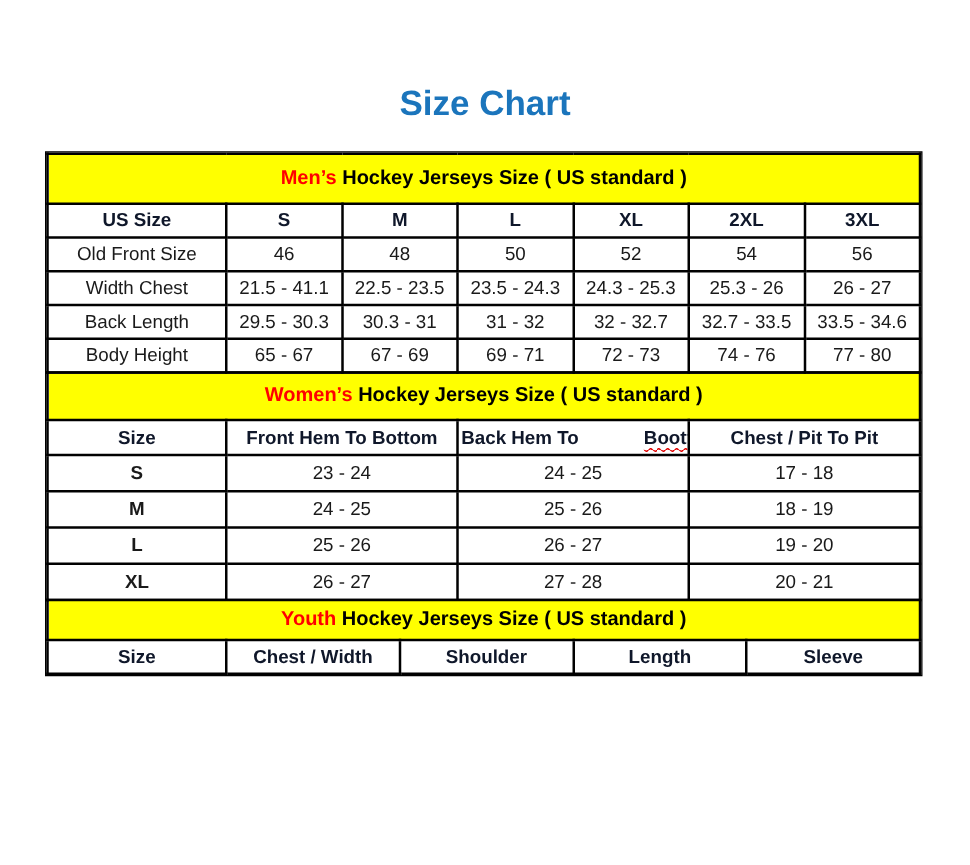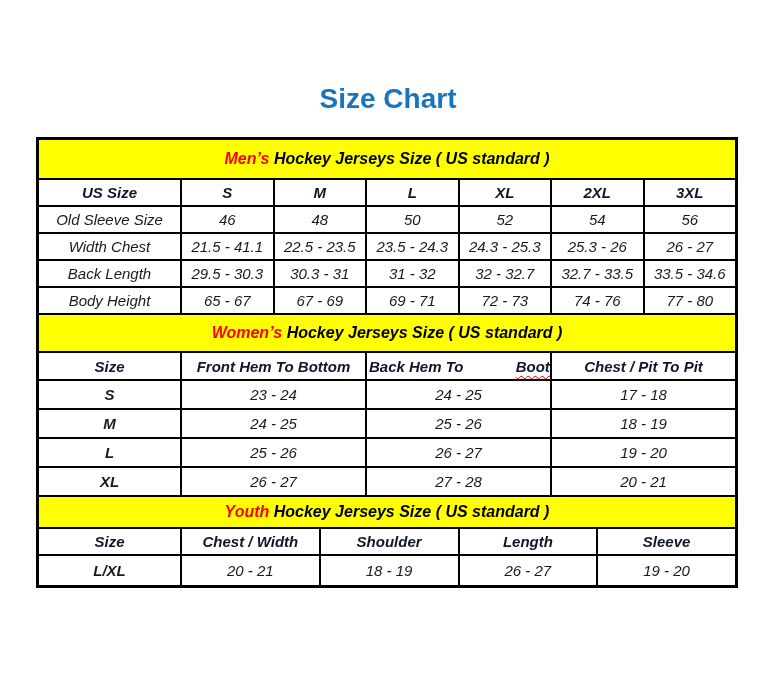--- a/index.html
+++ b/index.html
@@ -8,38 +8,37 @@
     background: #ffffff;
   }
   body {
     width: 776px;
     height: 692px;
     overflow: hidden;
     font-family: "Liberation Sans", "DejaVu Sans", sans-serif;
     color: #1a1a1a;
   }
   .page-title {
-    margin: 16px;
+    margin: 0;
     padding-top: 68px;
     text-align: center;
     font-size: 28px;
     line-height: 30px;
     font-weight: bold;
     color: #1b75bc;
   }
   .sheet {
     width: 700px;
     margin: 23px 0 0 36px;
     border: 1px solid #000;
   }
   table {
     width: 700px;
     border-collapse: collapse;
     table-layout: fixed;
-    font-style: italic;
   }
   .sec-women, .sec-youth { margin-top: -2px; }
   td, th {
     border: 2px solid #000;
     text-align: center;
     vertical-align: middle;
     padding: 0 2px;
     font-size: 15px;
     overflow: hidden;
     white-space: nowrap;
@@ -101,21 +100,21 @@
     <tr>
       <th>US Size</th>
       <th>S</th>
       <th>M</th>
       <th>L</th>
       <th>XL</th>
       <th>2XL</th>
       <th>3XL</th>
     </tr>
     <tr>
-      <td class="data rlabel">Old Sleeve Size</td>
+      <td class="data rlabel">Old Front Size</td>
       <td class="data">46</td>
       <td class="data">48</td>
       <td class="data">50</td>
       <td class="data">52</td>
       <td class="data">54</td>
       <td class="data">56</td>
     </tr>
     <tr>
       <td class="data rlabel">Width Chest</td>
       <td class="data">21.5 - 41.1</td>
@@ -206,23 +205,16 @@
         <span class="hl">Youth </span><span>Hockey Jerseys Size ( US standard )</span>
       </td>
     </tr>
     <tr>
       <th>Size</th>
       <th>Chest / Width</th>
       <th>Shoulder</th>
       <th>Length</th>
       <th>Sleeve</th>
     </tr>
-    <tr>
-      <td class="data rlabel-bold">L/XL</td>
-      <td class="data">20 - 21</td>
-      <td class="data">18 - 19</td>
-      <td class="data">26 - 27</td>
-      <td class="data">19 - 20</td>
-    </tr>
   </tbody>
     </table>
 
 </div>
 
 </body></html>

